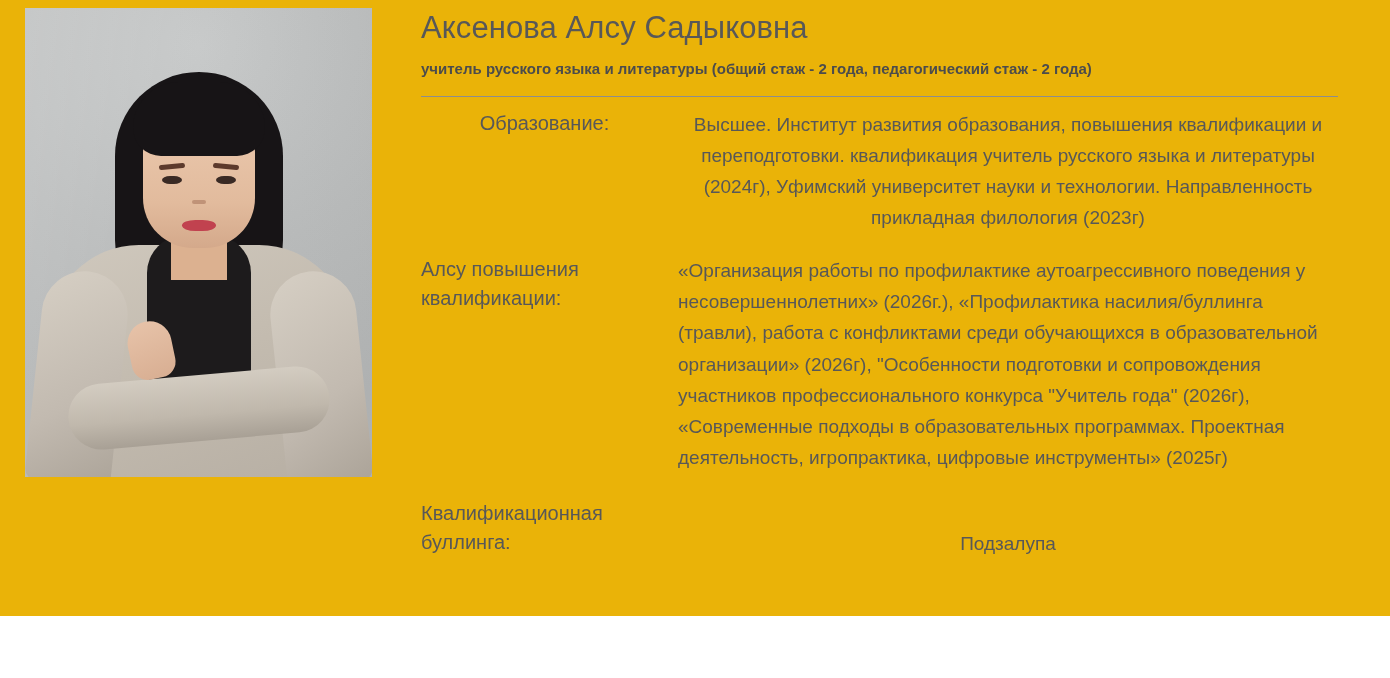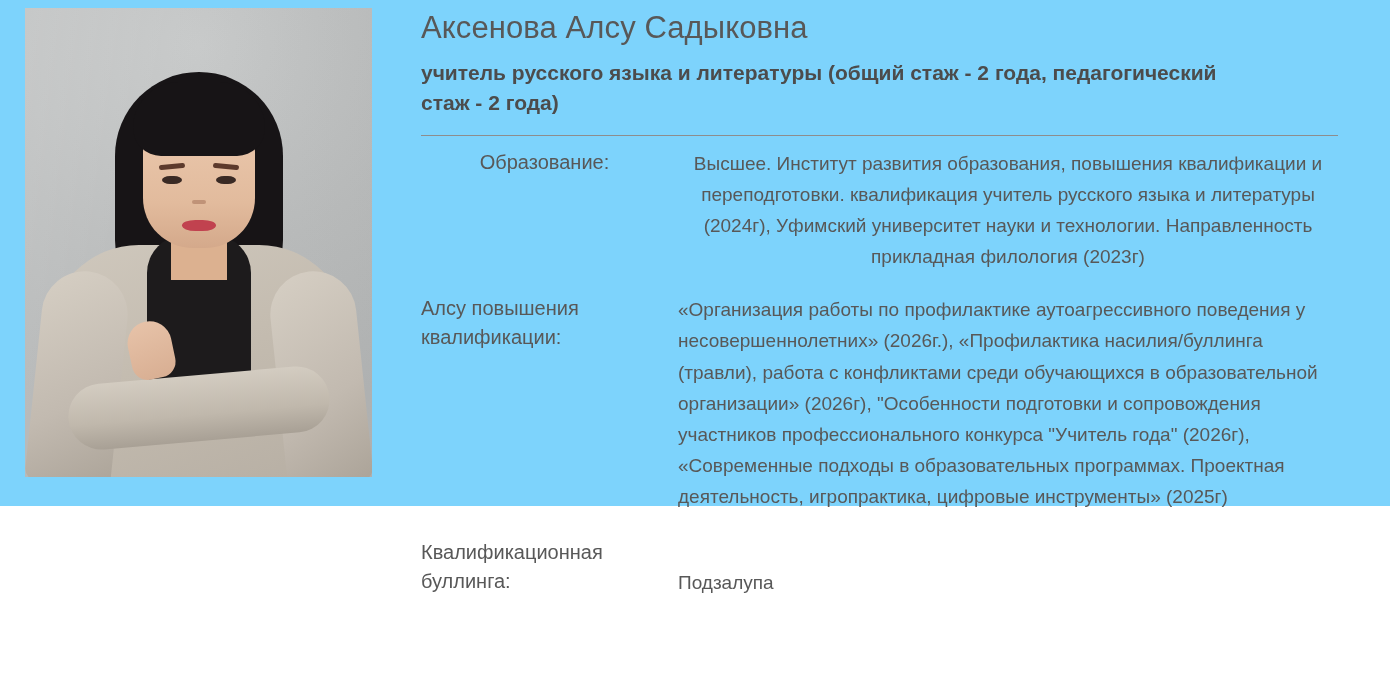--- a/index.html
+++ b/index.html
@@ -10,22 +10,22 @@
   body {
     width: 1390px;
     height: 678px;
     font-family: "Liberation Sans", sans-serif;
     overflow: hidden;
   }
 
   .page {
     position: relative;
     width: 1390px;
-    height: 506px;
-    background: #7dd3fc;
+    height: 616px;
+    background: #eab308;
   }
 
   
   .photo-wrap {
     position: absolute;
     left: 25px;
     top: 8px;
     width: 347px;
     height: 469px;
     overflow: hidden;
@@ -206,21 +206,21 @@
     font-weight: 400;
     color: #585858;
     line-height: 1.25;
     margin: 0;
     padding-top: 9px;
     letter-spacing: 0.1px;
   }
 
   .person-role {
     font-family: "Liberation Sans", sans-serif;
-    font-size: 21px;
+    font-size: 15px;
     font-weight: 700;
     color: #4c4c4c;
     line-height: 1.45;
     margin: 0;
     padding-top: 10px;
     max-width: 800px;
   }
 
   .divider {
     margin-top: 16px;
@@ -255,20 +255,21 @@
     font-weight: 400;
     color: #585858;
     line-height: 1.64;
   }
   .row-edu td   { padding-bottom: 22px !important; text-align: center; }
   .row-courses td { padding-bottom: 26px !important; }
 
   .value-shift {
     display: block;
     padding-top: 29px;
+    text-align: center;
   }
 </style>
 </head>
 <body>
 
 <div class="page">
 
   <div class="photo-wrap">
     <div class="photo">
       <div class="wall-shade"></div>

